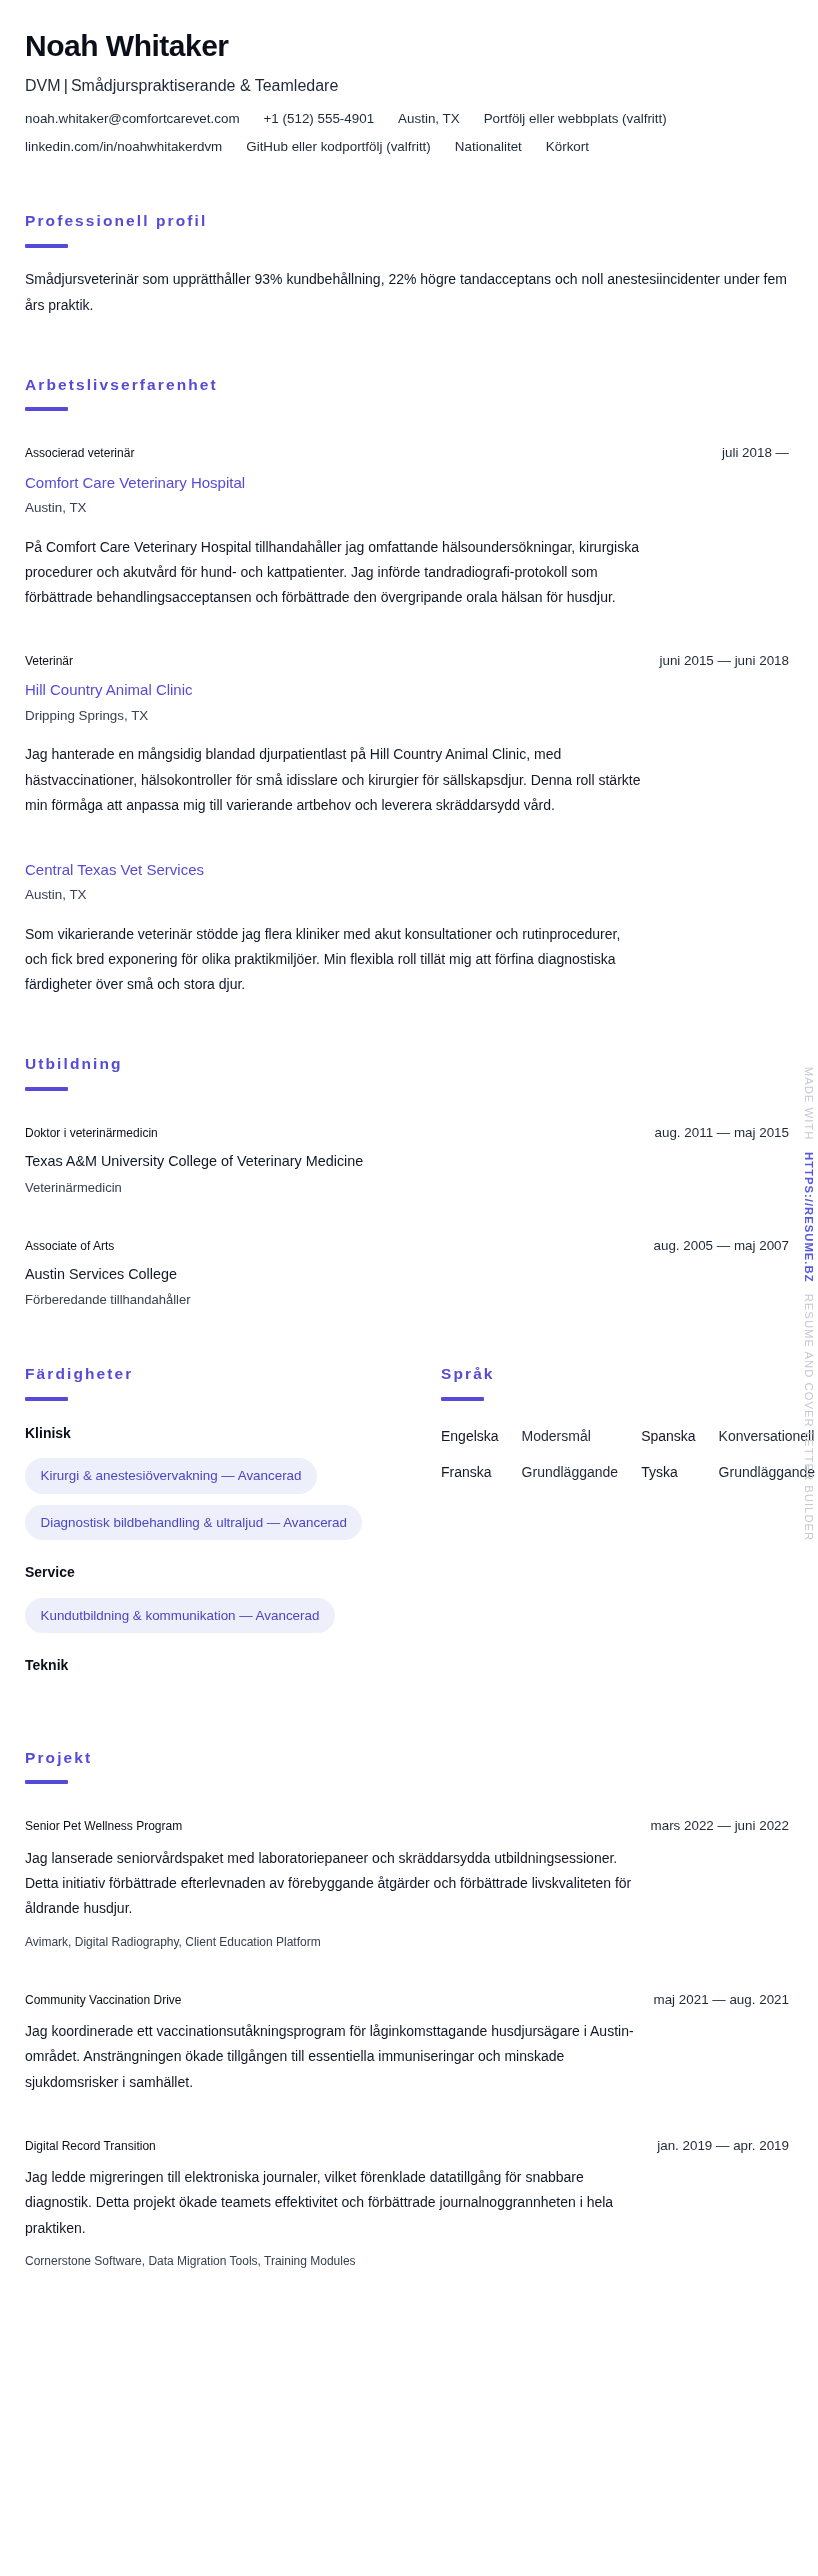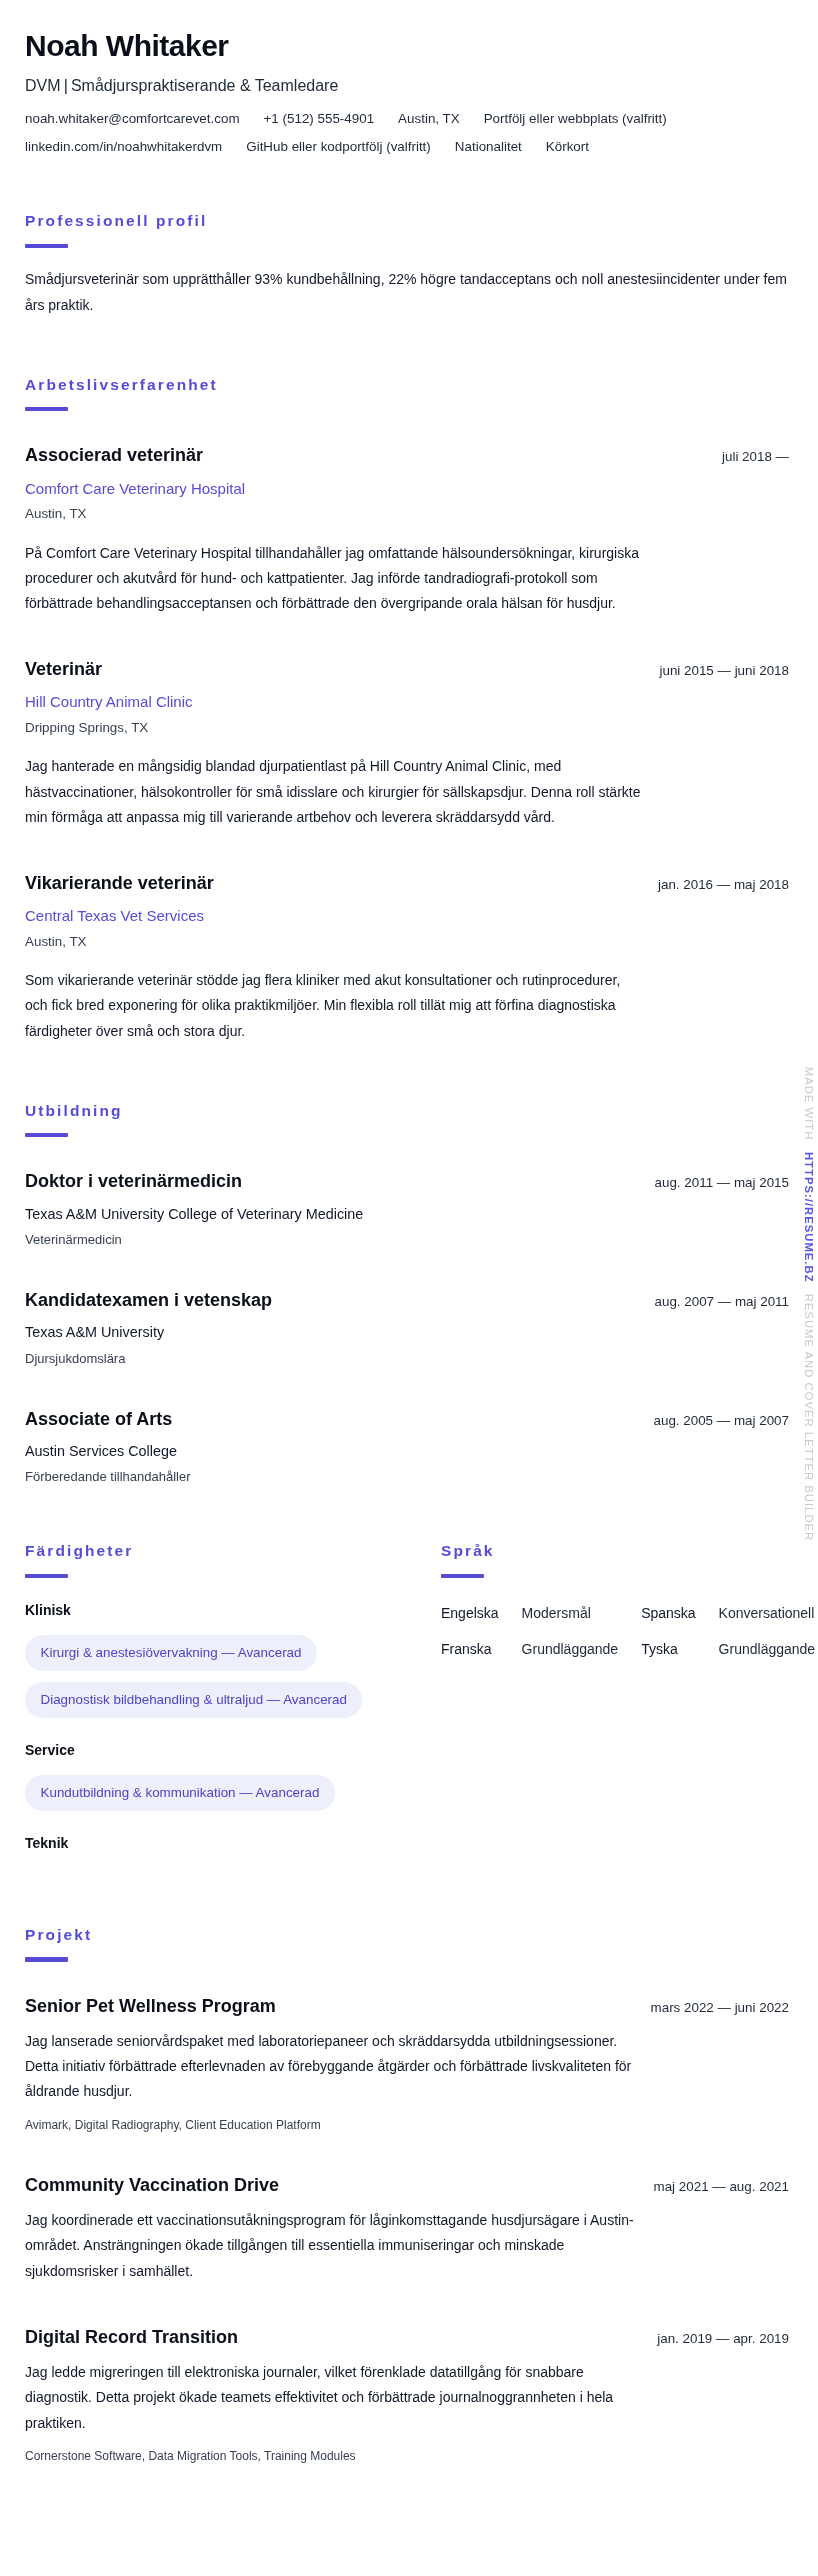--- a/index.html
+++ b/index.html
@@ -58,22 +58,22 @@
   
   .entry { margin-bottom: 43px; }
   .entry:last-child { margin-bottom: 0; }
   .entry-head {
     display: flex;
     justify-content: space-between;
     align-items: baseline;
     gap: 20.6px;
   }
   .entry-title {
-    font-size: 18px;
-    font-weight: 700;
+    font-size: 12px;
+    font-weight: 400;
     color: #0b0f19;
   }
   .entry-date {
     font-size: 13.4px;
     color: #1f2937;
     white-space: nowrap;
     flex-shrink: 0;
   }
   .entry-company {
     margin-top: 13.4px;
@@ -212,24 +212,20 @@
       <div class="entry-head">
         <div class="entry-title">Veterinär</div>
         <div class="entry-date">juni 2015 — juni 2018</div>
       </div>
       <div class="entry-company">Hill Country Animal Clinic</div>
       <div class="entry-location">Dripping Springs, TX</div>
       <p class="entry-desc">Jag hanterade en mångsidig blandad djurpatientlast på Hill Country Animal Clinic, med hästvaccinationer, hälsokontroller för små idisslare och kirurgier för sällskapsdjur. Denna roll stärkte min förmåga att anpassa mig till varierande artbehov och leverera skräddarsydd vård.</p>
     </div>
 
     <div class="entry">
-      <div class="entry-head">
-        <div class="entry-title">Vikarierande veterinär</div>
-        <div class="entry-date">jan. 2016 — maj 2018</div>
-      </div>
       <div class="entry-company">Central Texas Vet Services</div>
       <div class="entry-location">Austin, TX</div>
       <p class="entry-desc">Som vikarierande veterinär stödde jag flera kliniker med akut konsultationer och rutinprocedurer, och fick bred exponering för olika praktikmiljöer. Min flexibla roll tillät mig att förfina diagnostiska färdigheter över små och stora djur.</p>
     </div>
 
   </div>
 </section>
 
 <section class="section">
   <h2 class="section-heading">Utbildning</h2>
@@ -238,28 +234,20 @@
 
     <div class="entry">
       <div class="entry-head">
         <div class="entry-title">Doktor i veterinärmedicin</div>
         <div class="entry-date">aug. 2011 — maj 2015</div>
       </div>
       <div class="entry-school">Texas A&amp;M University College of Veterinary Medicine</div>
       <div class="entry-field">Veterinärmedicin</div>
     </div>
 
-    <div class="entry">
-      <div class="entry-head">
-        <div class="entry-title">Kandidatexamen i vetenskap</div>
-        <div class="entry-date">aug. 2007 — maj 2011</div>
-      </div>
-      <div class="entry-school">Texas A&amp;M University</div>
-      <div class="entry-field">Djursjukdomslära</div>
-    </div>
 
     <div class="entry">
       <div class="entry-head">
         <div class="entry-title">Associate of Arts</div>
         <div class="entry-date">aug. 2005 — maj 2007</div>
       </div>
       <div class="entry-school">Austin Services College</div>
       <div class="entry-field">Förberedande tillhandahåller</div>
     </div>
 

